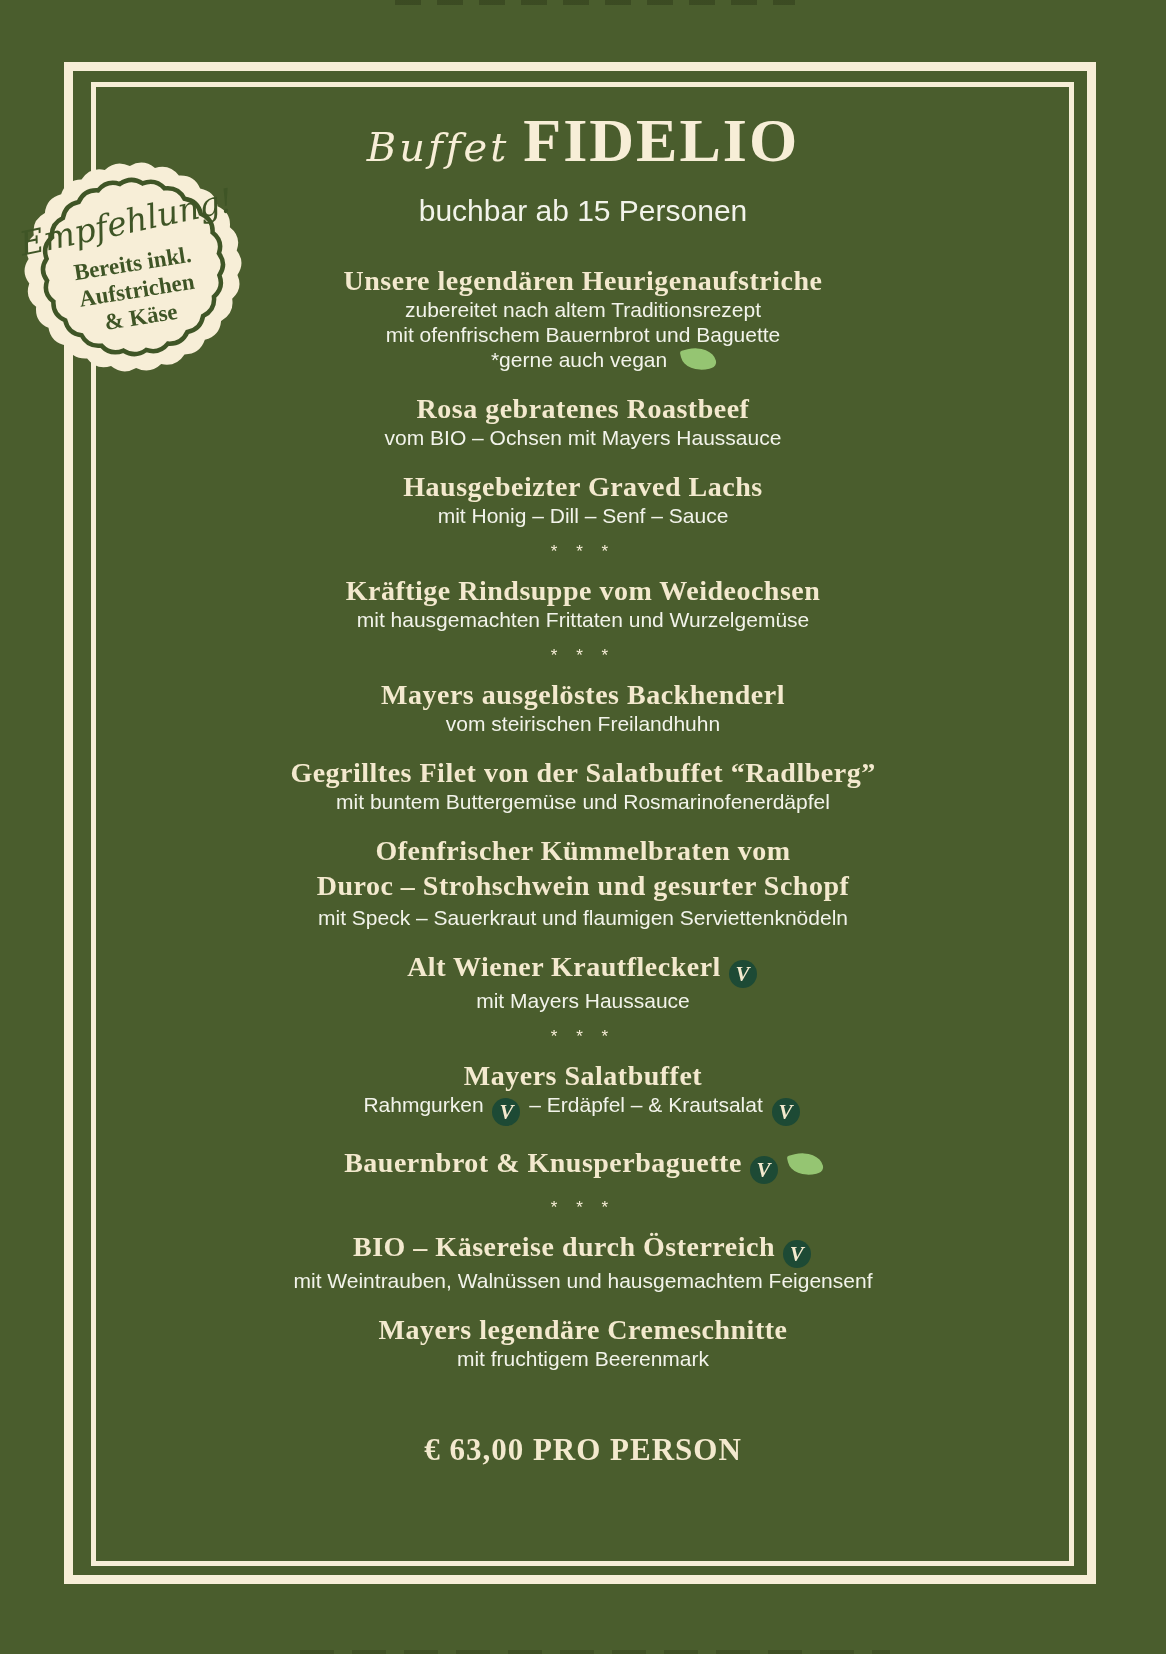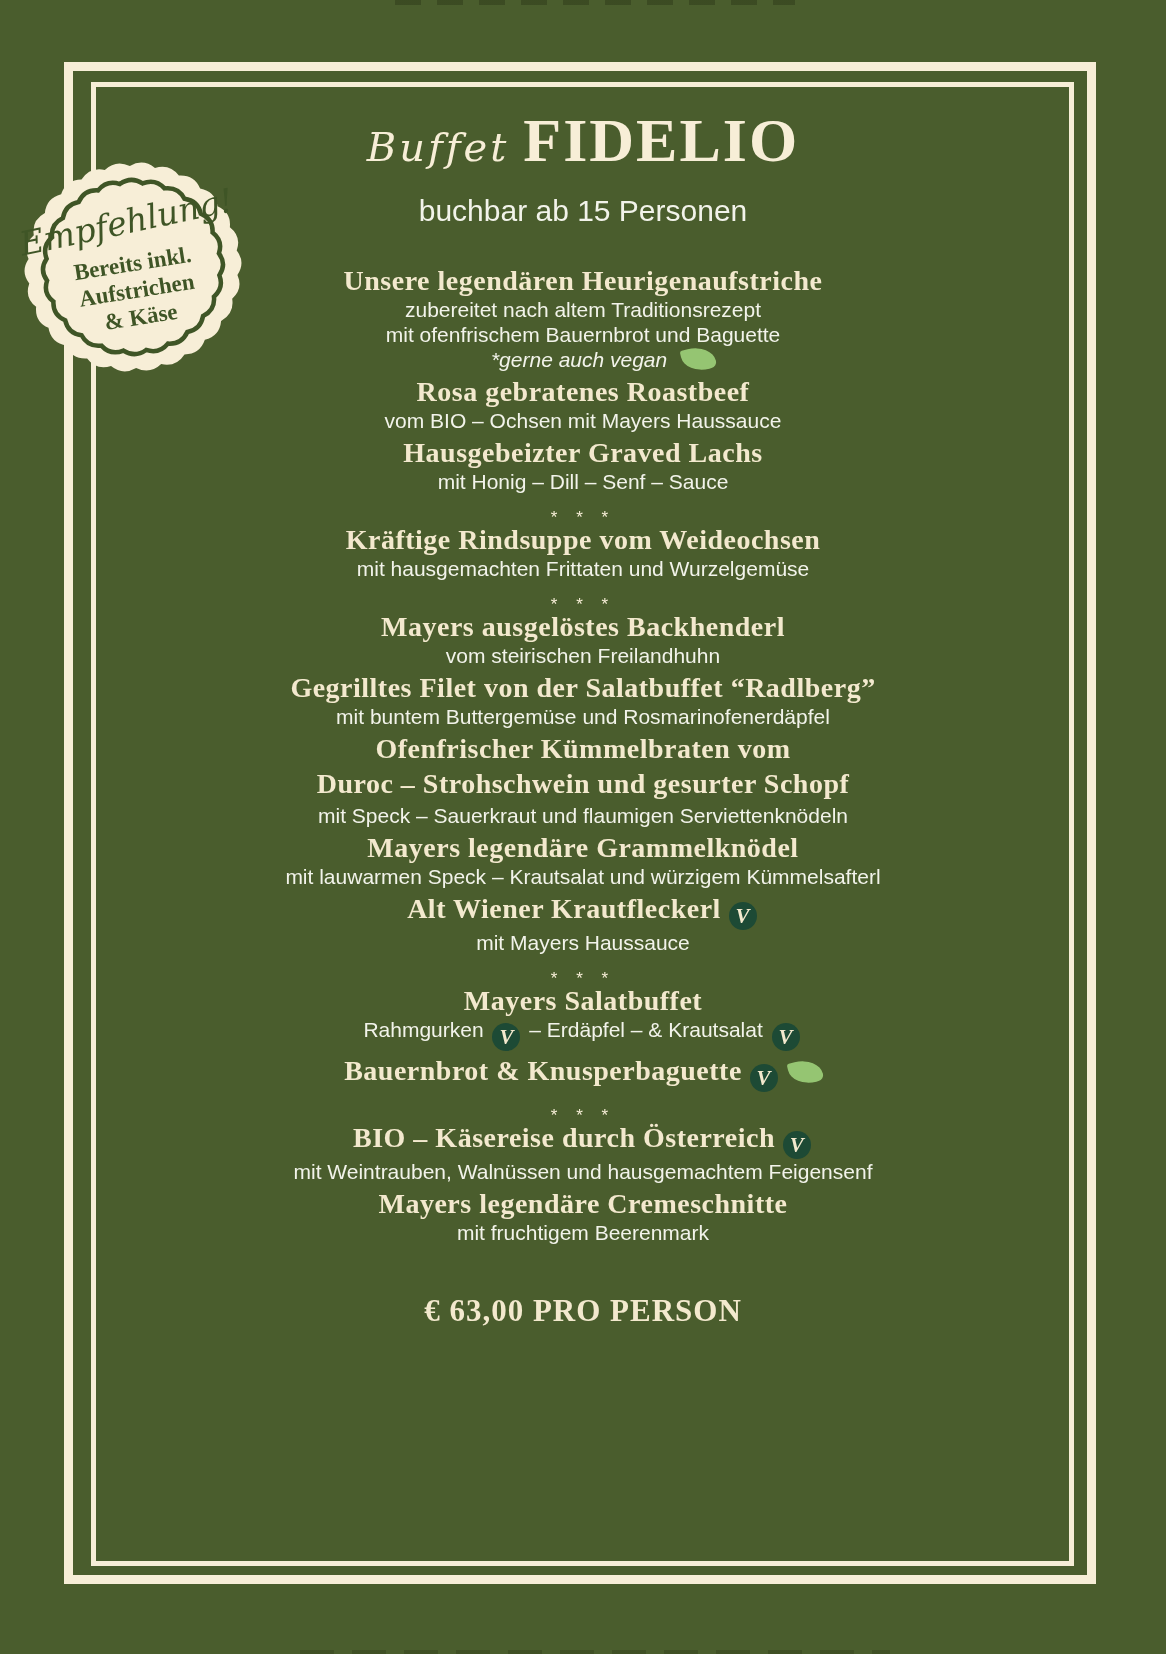--- a/index.html
+++ b/index.html
@@ -20,30 +20,30 @@
     background:repeating-linear-gradient(90deg, var(--mark,#37451f) 0 34px, transparent 34px 52px);}
   
   .content{position:absolute; left:130px; right:130px; top:105px; text-align:center;}
   .title-line{white-space:nowrap;}
   .title-script{font-family:"DejaVu Serif", serif; font-style:italic; font-size:40px;
     line-height:85px; color:var(--cream,#f7eed7); letter-spacing:3px; margin-right:14px;}
   .title-caps{font-family:Liberation Serif, serif; font-weight:bold; font-size:62px;
     color:var(--cream,#f7eed7); letter-spacing:2px;}
   .subtitle{font-size:30px; color:var(--sans-text,#f2f3ea); margin-top:4px;}
   .menu{margin-top:14px;}
-  .dish{margin-top:3px;}
+  .dish{margin-top:20px;}
   .dish:first-child{margin-top:36px;text-align:center;}
   .dish-title{font-family:"Liberation Serif", serif; font-weight:bold; font-size:28px;
     line-height:33px; color:var(--heading,#f3e9ce); letter-spacing:.5px;}
   .dish-title + .dish-title{line-height:38px;}
   .dish-sub{font-size:21px; line-height:25px; color:var(--sans-text,#f2f3ea);}
-  .dish-sub .it{font-style:italic;margin-left:40px;}
+  .dish-sub .it{margin-left:40px;}
   .separator{color:var(--cream,#f7eed7); font-size:17px; letter-spacing:7px;
     margin:16px 0 -6px; line-height:16px;}
-  .price{margin-top:48px; font-family:"Liberation Serif", serif; font-weight:bold;
+  .price{margin-top:61px; font-family:"Liberation Serif", serif; font-weight:bold;
     font-size:31px; color:var(--heading,#f3e9ce); letter-spacing:1px;text-align:center;}
   
   .v-icon{display:inline-block; width:28px; height:28px; border-radius:50%;
     background:var(--v-badge,#1d4a35); color:var(--heading,#f3e9ce);
     font-family:"Liberation Serif", serif; font-weight:bold; font-style:italic;
     font-size:21px; line-height:28px; text-align:center; vertical-align:-5px; margin:0 2px 0 8px;}
   .dish-sub .v-icon{margin:0 3px; vertical-align:-7px;}
   .leaf-icon{display:inline-block; width:33px; height:24px;
     background:var(--leaf-green,#95c572); border-radius:3px 100% 8px 100%;
     transform:rotate(-14deg); vertical-align:-4px; margin-left:9px;}
@@ -114,24 +114,20 @@
         <div class="dish">
           <div class="dish-title">Gegrilltes Filet von der Salatbuffet “Radlberg”</div>
           <div class="dish-sub"><span>mit buntem Buttergemüse und Rosmarinofenerdäpfel</span></div>
         </div>
         <div class="dish">
           <div class="dish-title">Ofenfrischer Kümmelbraten vom</div>
           <div class="dish-title">Duroc – Strohschwein und gesurter Schopf</div>
           <div class="dish-sub"><span>mit Speck – Sauerkraut und flaumigen Serviettenknödeln</span></div>
         </div>
         <div class="dish">
-          <div class="dish-title">Mayers legendäre Grammelknödel</div>
-          <div class="dish-sub"><span>mit lauwarmen Speck – Krautsalat und würzigem Kümmelsafterl</span></div>
-        </div>
-        <div class="dish">
           <div class="dish-title">Alt Wiener Krautfleckerl<span class="v-icon">V</span></div>
           <div class="dish-sub"><span>mit Mayers Haussauce</span></div>
         </div>
         <div class="separator">* * *</div>
         <div class="dish">
           <div class="dish-title">Mayers Salatbuffet</div>
           <div class="dish-sub"><span>Rahmgurken </span><span class="v-icon">V</span><span> – Erdäpfel – &amp; Krautsalat </span><span class="v-icon">V</span></div>
         </div>
         <div class="dish">
           <div class="dish-title">Bauernbrot &amp; Knusperbaguette<span class="v-icon">V</span><span class="leaf-icon"></span></div>

